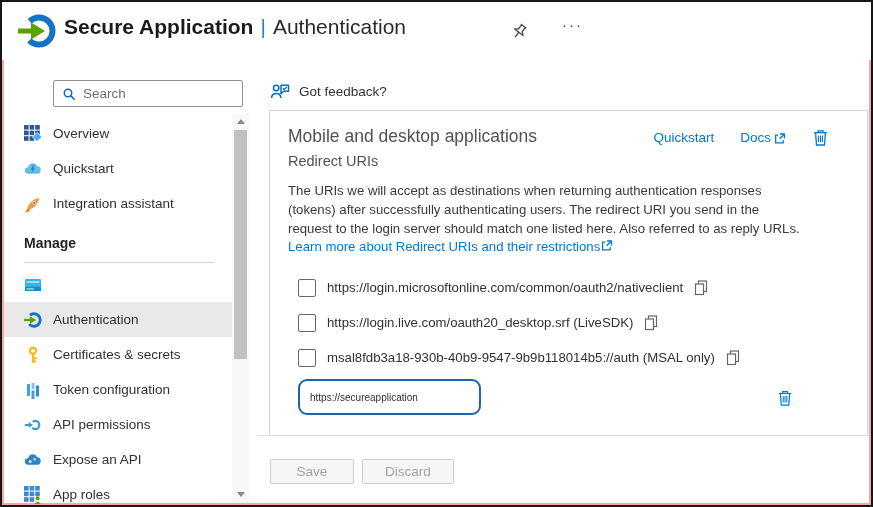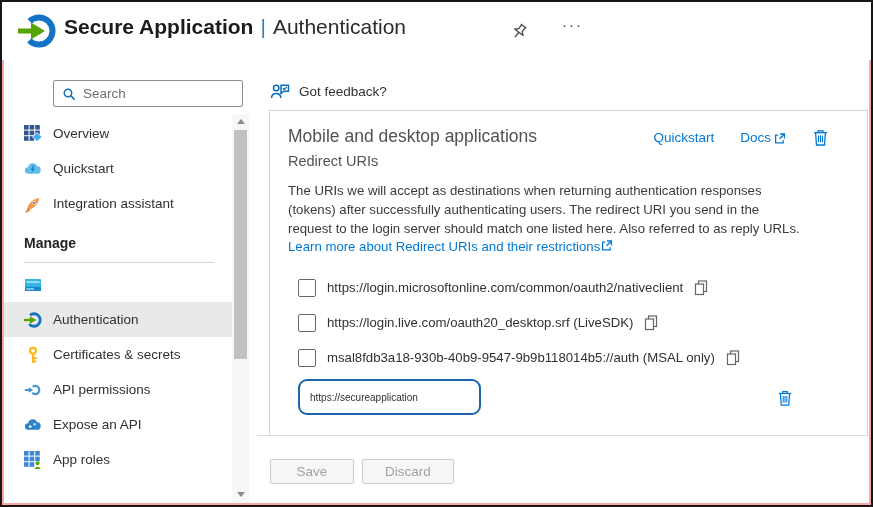--- a/index.html
+++ b/index.html
@@ -161,20 +161,29 @@
         <span>Authentication</span>
       </div>
       <div class="nav-item">
         <svg class="ic" viewBox="0 0 18 18" fill="none" stroke="#fdb714" stroke-linecap="round">
           <circle cx="9" cy="4.8" r="3" stroke-width="2.2"></circle>
           <line x1="9" y1="7.8" x2="9" y2="16" stroke-width="2.2"></line>
           <line x1="9" y1="12.3" x2="12" y2="12.3" stroke-width="2"></line>
           <line x1="9" y1="15.6" x2="11.3" y2="15.6" stroke-width="2"></line>
         </svg>
         <span>Certificates &amp; secrets</span>
+      </div>
+      <div class="nav-item">
+        <svg class="ic" viewBox="0 0 18 18">
+          <rect x="3" y="3" width="3" height="12" fill="#41a0e0"></rect>
+          <rect x="7.5" y="2" width="3" height="6" fill="#7fc6ee"></rect>
+          <rect x="7.5" y="9.5" width="3" height="8.5" fill="#41a0e0"></rect>
+          <rect x="12" y="4.5" width="3" height="11" fill="#2f8fd4"></rect>
+        </svg>
+        <span>Token configuration</span>
       </div>
       <div class="nav-item">
         <svg class="ic" viewBox="0 0 20 20">
           <circle cx="12.5" cy="10" r="4.5" fill="none" stroke="#3f96d2" stroke-width="2.4" stroke-dasharray="10.6 7.1"></circle>
           <line x1="1" y1="10" x2="6" y2="10" stroke="#3f96d2" stroke-width="2.2"></line>
           <polygon points="5.2,7 10.2,10 5.2,13" fill="#3f96d2"></polygon>
         </svg>
         <span>API permissions</span>
       </div>
       <div class="nav-item">

